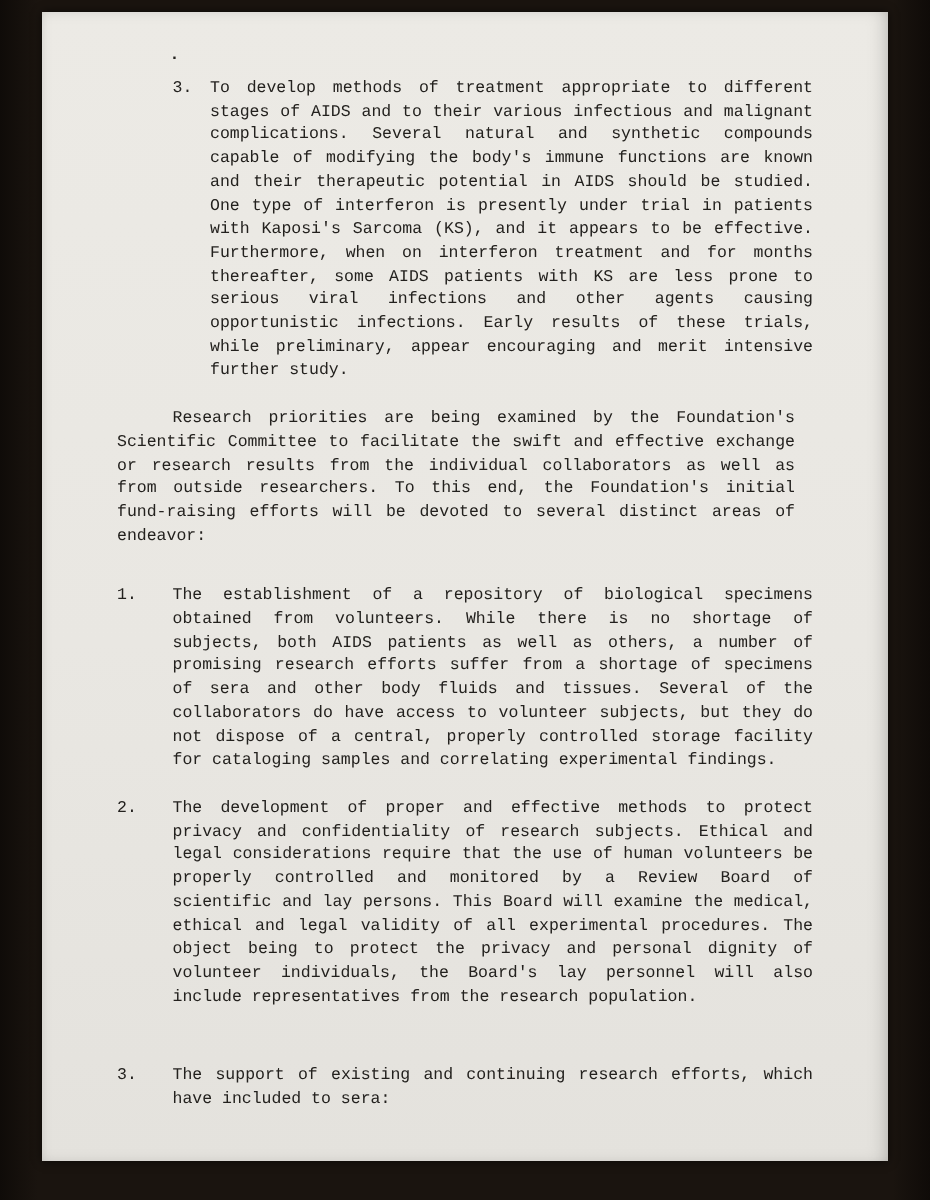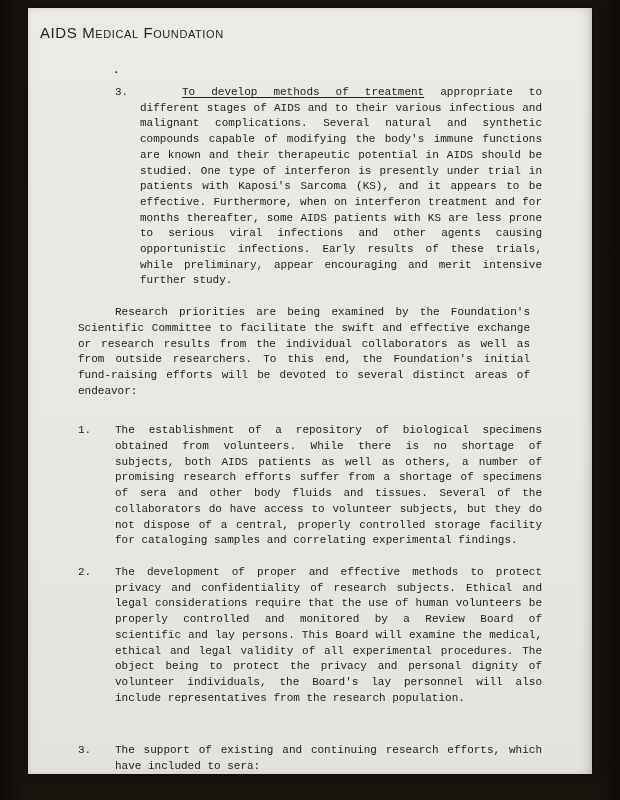--- a/index.html
+++ b/index.html
@@ -69,32 +69,29 @@
   .sub-item .num { width: 25px; }
   
   .main-item .num { width: 37px; }
   .main-item { margin-top: 16px; }
   .main-item.wide-gap { margin-top: 37px; }
   .para {
     margin: 16px 12px 24px 0;
     text-indent: 37px;
   }
   .underlined {
-    text-decoration: underline;
     text-underline-offset: 2px;
-    margin-left: 42px;
   }
 </style>
 </head>
 <body>
 
 <div class="canvas">
   <div class="page">
 
-    <div class="letterhead">AIDS Medical Foundation</div>
 
     <div class="body">
 
       <span class="stray-mark">.</span>
 
       <div class="numbered sub-item">
         <div class="num">3.</div>
         <div class="txt"><span class="underlined">To develop methods of treatment</span><span> appropriate to different stages of AIDS and to their various infectious and malignant complications. Several natural and synthetic compounds capable of modifying the body's immune functions are known and their therapeutic potential in AIDS should be studied. One type of interferon is presently under trial in patients with Kaposi's Sarcoma (KS), and it appears to be effective. Furthermore, when on interferon treatment and for months thereafter, some AIDS patients with KS are less prone to serious viral infections and other agents causing opportunistic infections. Early results of these trials, while preliminary, appear encouraging and merit intensive further study.</span></div>
       </div>
 

